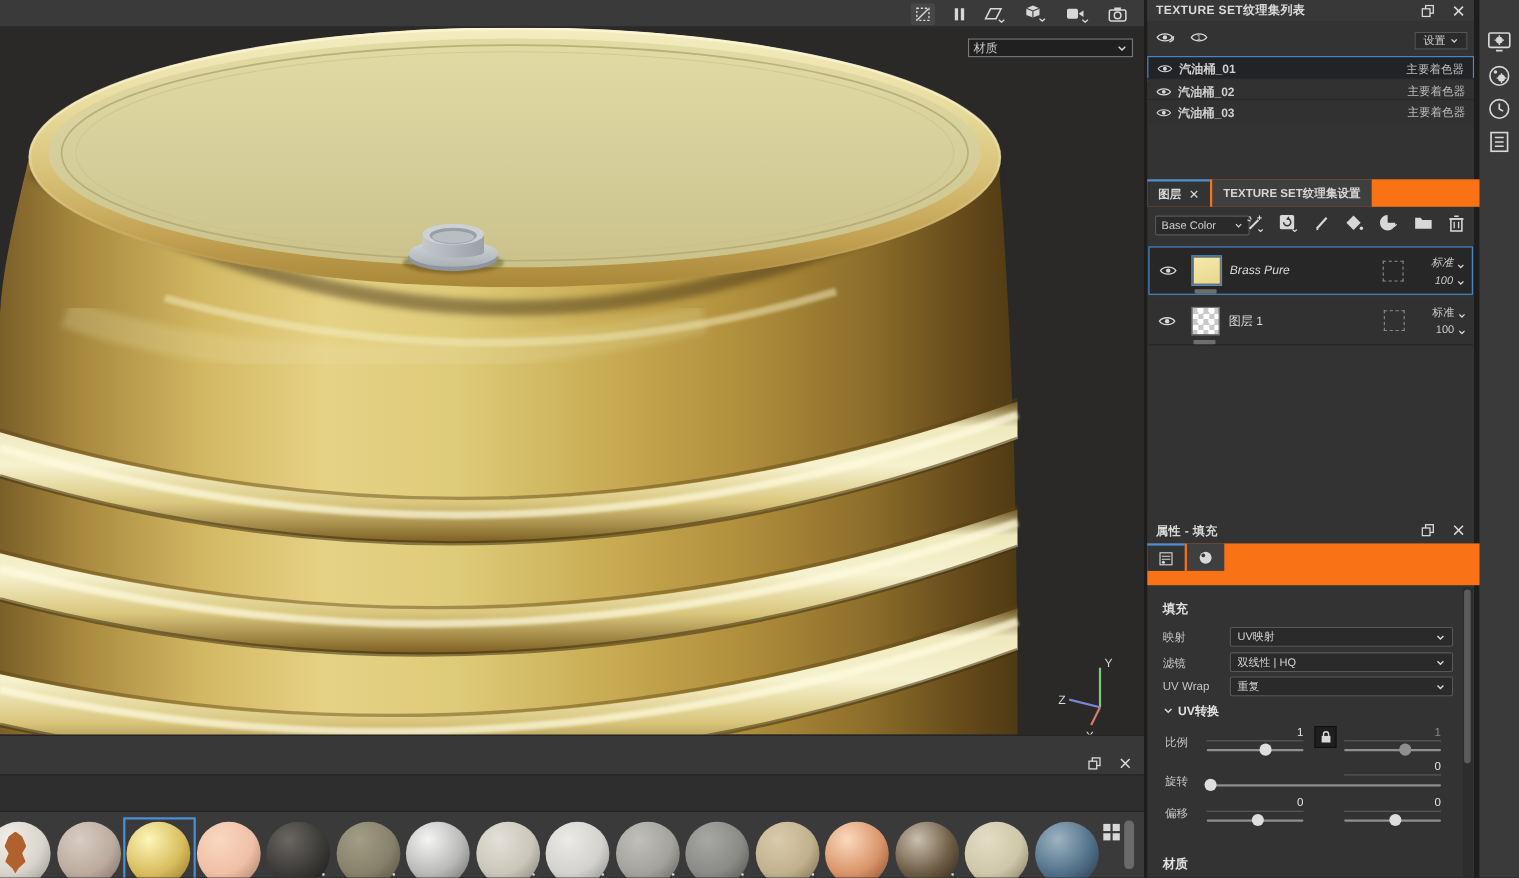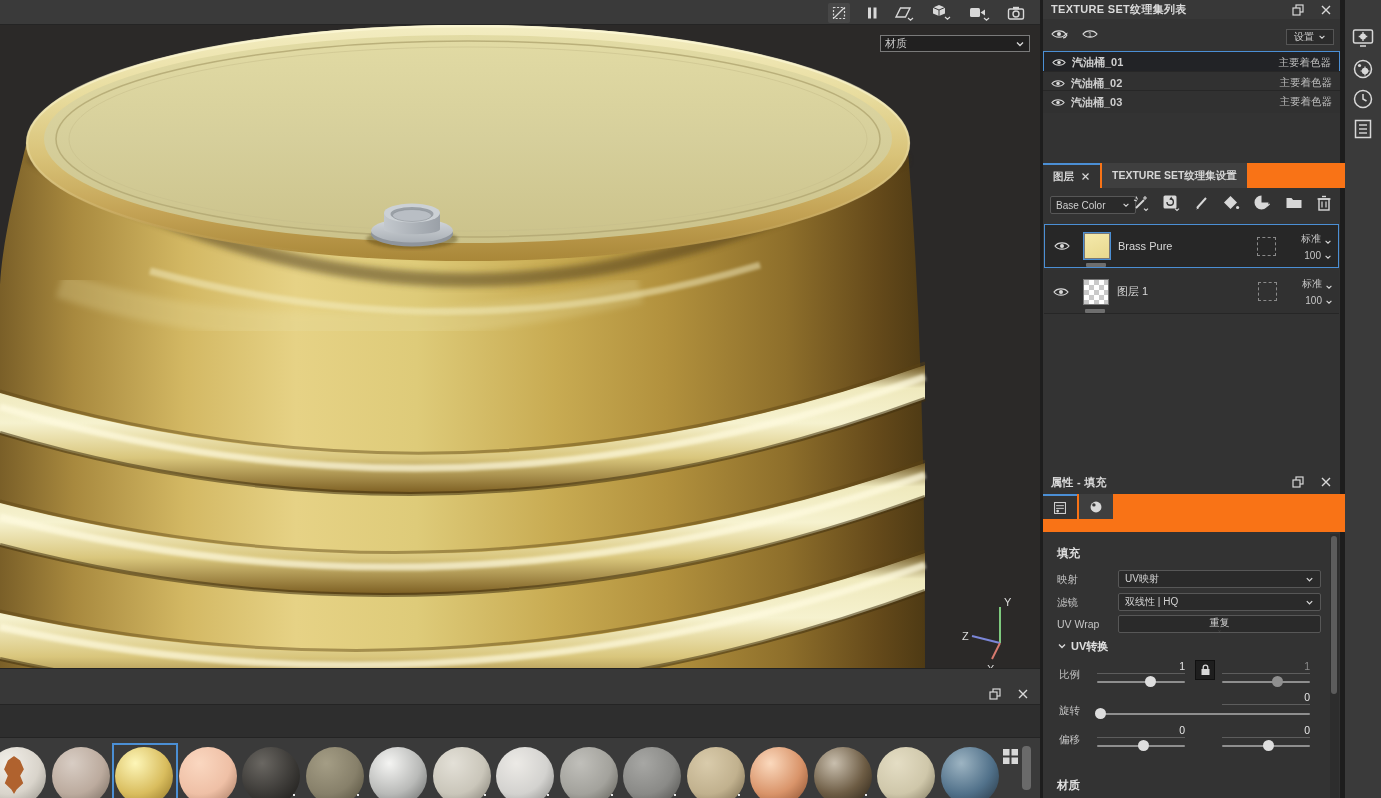--- a/index.html
+++ b/index.html
@@ -415,21 +415,21 @@
         </svg>
       <svg class="ic" width="16" height="18" viewBox="0 0 16 18">
           <rect x="3" y="5" width="10" height="11" fill="none" stroke="currentColor" stroke-width="1.4"></rect>
           <line x1="1.5" y1="5" x2="14.5" y2="5" stroke="currentColor" stroke-width="1.4"></line>
           <line x1="6" y1="2.5" x2="10" y2="2.5" stroke="currentColor" stroke-width="1.4"></line>
           <line x1="6" y1="7.5" x2="6" y2="13.5" stroke="currentColor" stroke-width="1.2"></line>
           <line x1="10" y1="7.5" x2="10" y2="13.5" stroke="currentColor" stroke-width="1.2"></line>
         </svg>
     </div>
 
-    <div class="lrow sel" style="top:224px;">
+    <div class="lrow sel" style="top:224px;font-style:italic;">
       <svg class="ic" style="margin-left:9px;" width="16" height="12" viewBox="0 0 16 12">
           <path d="M1 6 C4 1.8 12 1.8 15 6 C12 10.2 4 10.2 1 6 Z" fill="none" stroke="currentColor" stroke-width="1.2"></path>
           <circle cx="8" cy="6" r="2" fill="currentColor"></circle>
         </svg>
       <div class="lthumb brass">
           <div class="mini"></div>
         </div>
       <span class="lname">Brass Pure</span>
       <div class="maskbox"></div>
       <div class="blendcol">
@@ -516,21 +516,21 @@
     <div class="proplabel" style="left:14px;top:596px;">滤镜</div>
     <div class="dd" style="left:75px;top:593px;width:203px;">
       <span>双线性 | HQ</span>
         <span class="sp"></span>
       <svg class="ic" width="9" height="9" viewBox="0 0 10 10">
           <polyline points="2,3.5 5,6.5 8,3.5" fill="none" stroke="currentColor" stroke-width="1.4"></polyline>
         </svg>
     </div>
 
     <div class="proplabel" style="left:14px;top:618px;">UV Wrap</div>
-    <div class="dd" style="left:75px;top:615px;width:203px;flex-direction:column;">
+    <div class="dd" style="left:75px;top:615px;width:203px;">
       <span>重复</span>
         <span class="sp"></span>
       <svg class="ic" width="9" height="9" viewBox="0 0 10 10">
           <polyline points="2,3.5 5,6.5 8,3.5" fill="none" stroke="currentColor" stroke-width="1.4"></polyline>
         </svg>
     </div>
 
     <div class="sect" style="left:28px;top:639px;font-size:11px;">
       <svg class="ic" style="position:absolute;left:-14px;top:2px;" width="10" height="10" viewBox="0 0 10 10">
           <polyline points="2,3.5 5,6.5 8,3.5" fill="none" stroke="currentColor" stroke-width="1.4"></polyline>

